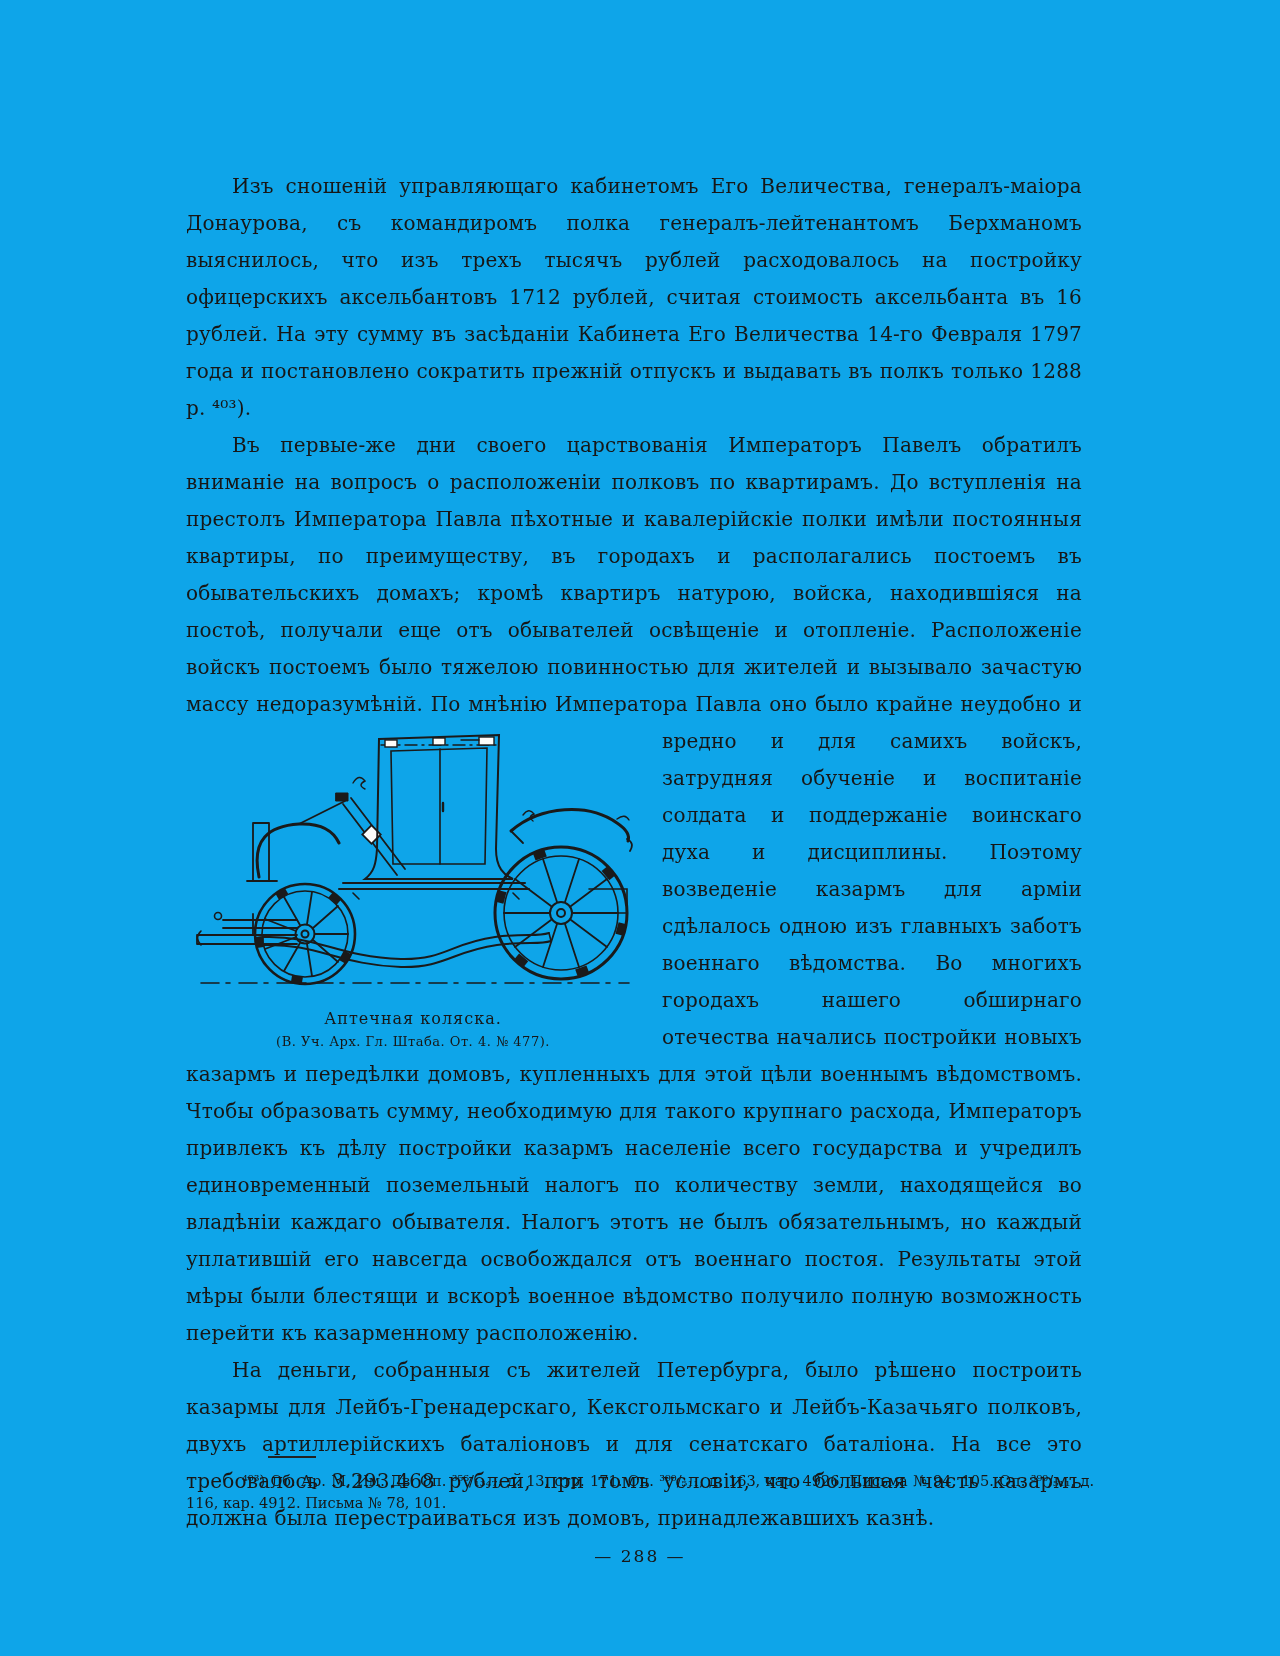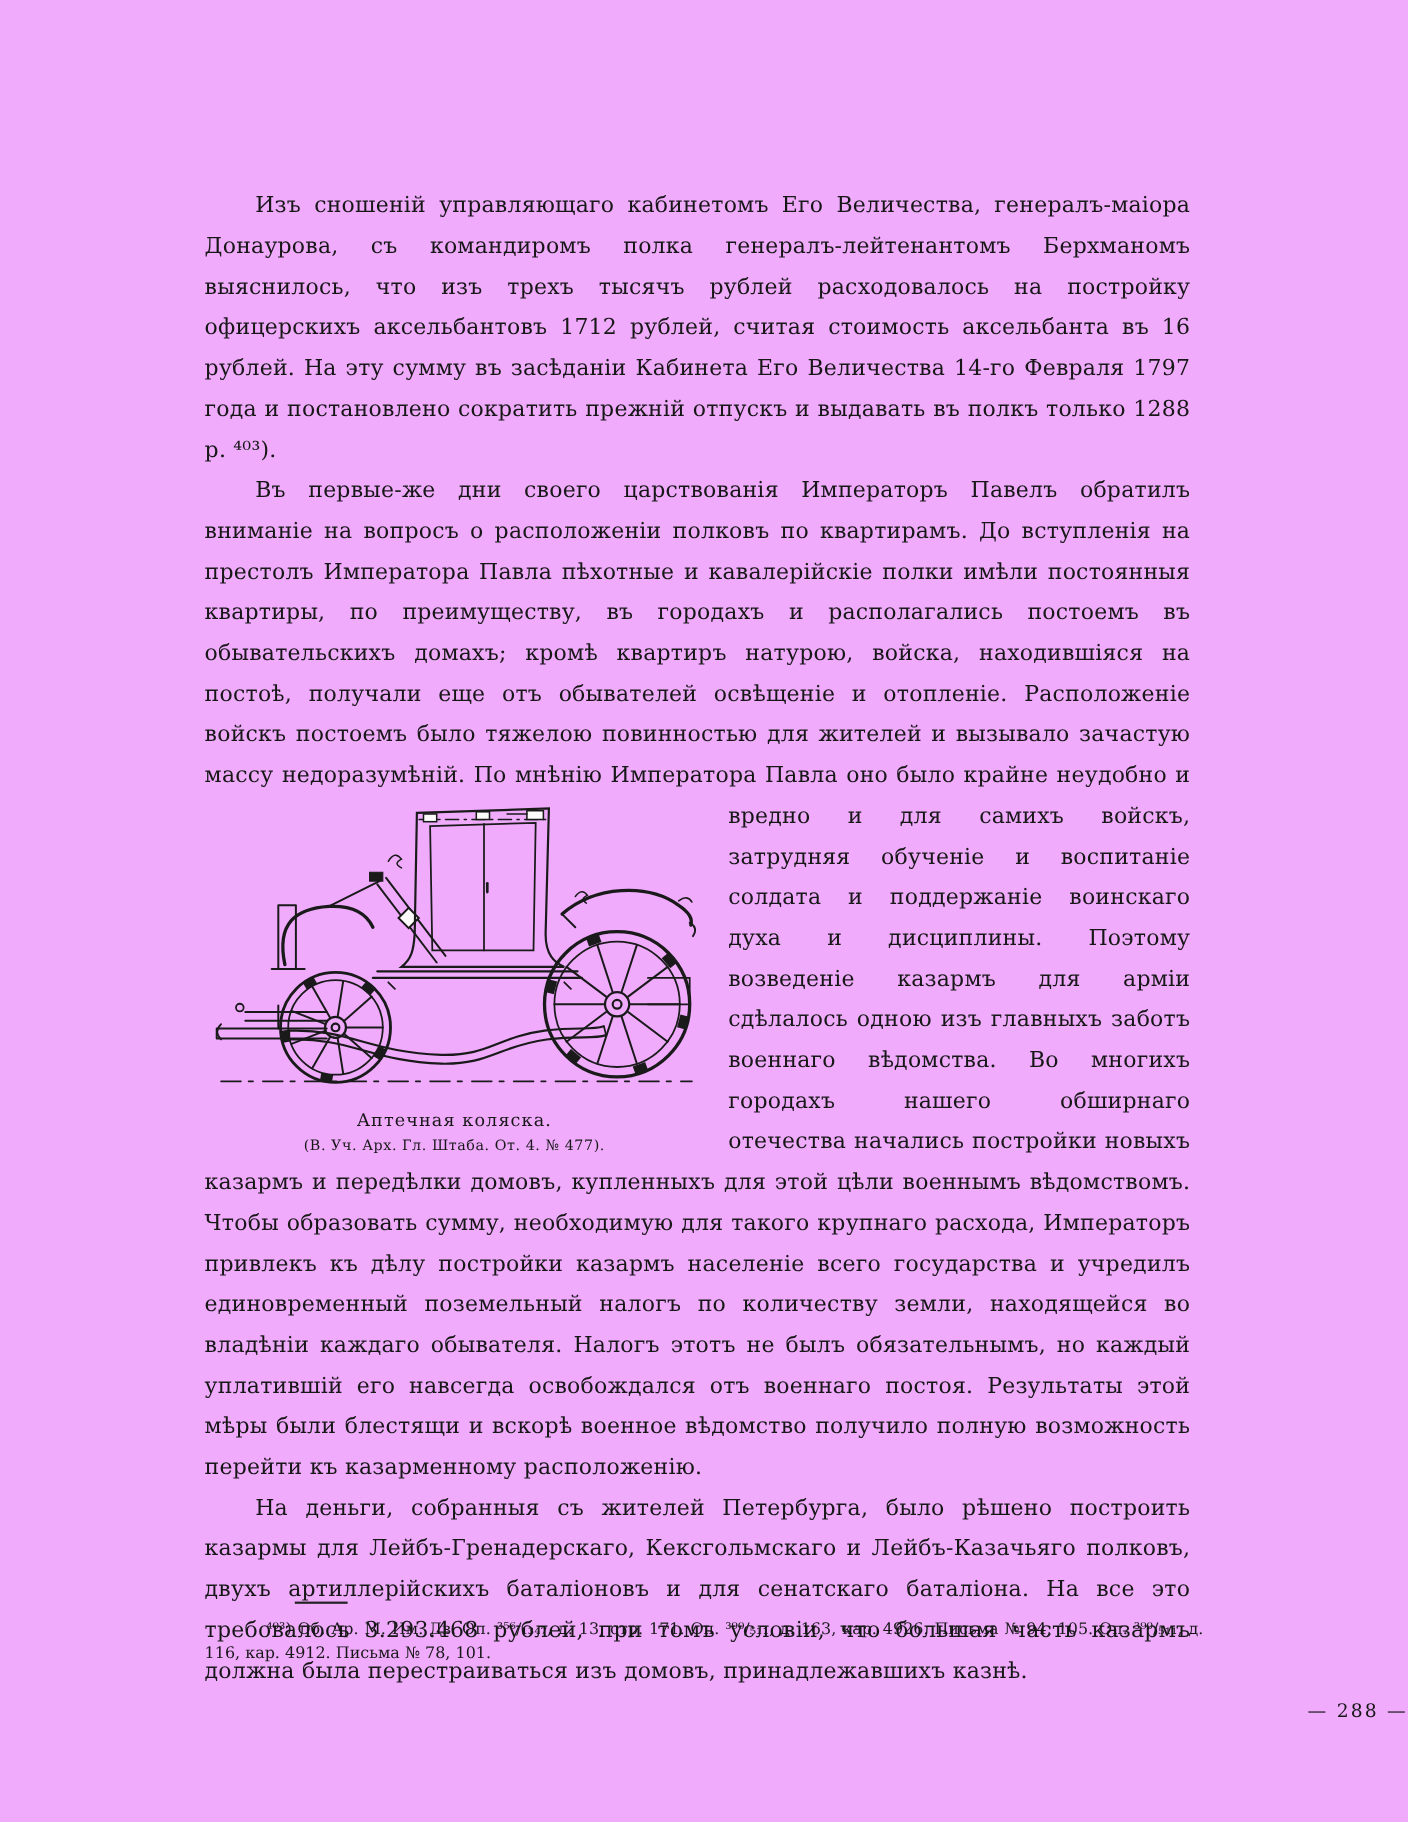--- a/index.html
+++ b/index.html
@@ -1,19 +1,19 @@
 <!DOCTYPE html>
 <html><head>
 <meta charset="utf-8">
 <style>
   html,body { margin:0; padding:0; }
   .page {
     position:relative;
     width:1280px; height:1656px;
-    background:#f0abfc;
+    background:#0ea5e9;
     overflow:hidden;
     font-family:"DejaVu Serif","Liberation Serif",serif;
     color:#171717;
   }
   .content {
     position:absolute;
     left:186px; top:168px; width:896px;
     font-size:20px; line-height:37px;
     text-align:justify;
     letter-spacing:0.2px;
@@ -38,21 +38,21 @@
     position:absolute; left:268px; top:1456px;
     width:48px; border-top:2px solid #222; height:0;
   }
   .footnote {
     position:absolute; left:186px; top:1470px; width:908px;
     font-size:14.5px; line-height:22px;
     text-align:justify; text-indent:56px;
   }
   .page-number {
     position:absolute; left:0; top:1546px; width:1280px;
-    text-align:right; font-size:17px; letter-spacing:2px;
+    text-align:center; font-size:17px; letter-spacing:2px;
   }
 </style>
 </head>
 <body>
 
 <div class="page">
 
   <div class="content">
 
     <p class="para">Изъ сношеній управляющаго кабинетомъ Его Величества, генералъ-маіора Донаурова, съ командиромъ полка генералъ-лейтенантомъ Берхманомъ выяснилось, что изъ трехъ тысячъ рублей расходовалось на постройку офицерскихъ аксельбантовъ 1712 рублей, считая стоимость аксельбанта въ 16 рублей. На эту сумму въ засѣданіи Кабинета Его Величества 14-го Февраля 1797 года и постановлено сократить прежній отпускъ и выдавать въ полкъ только 1288 р. ⁴⁰³).</p>

